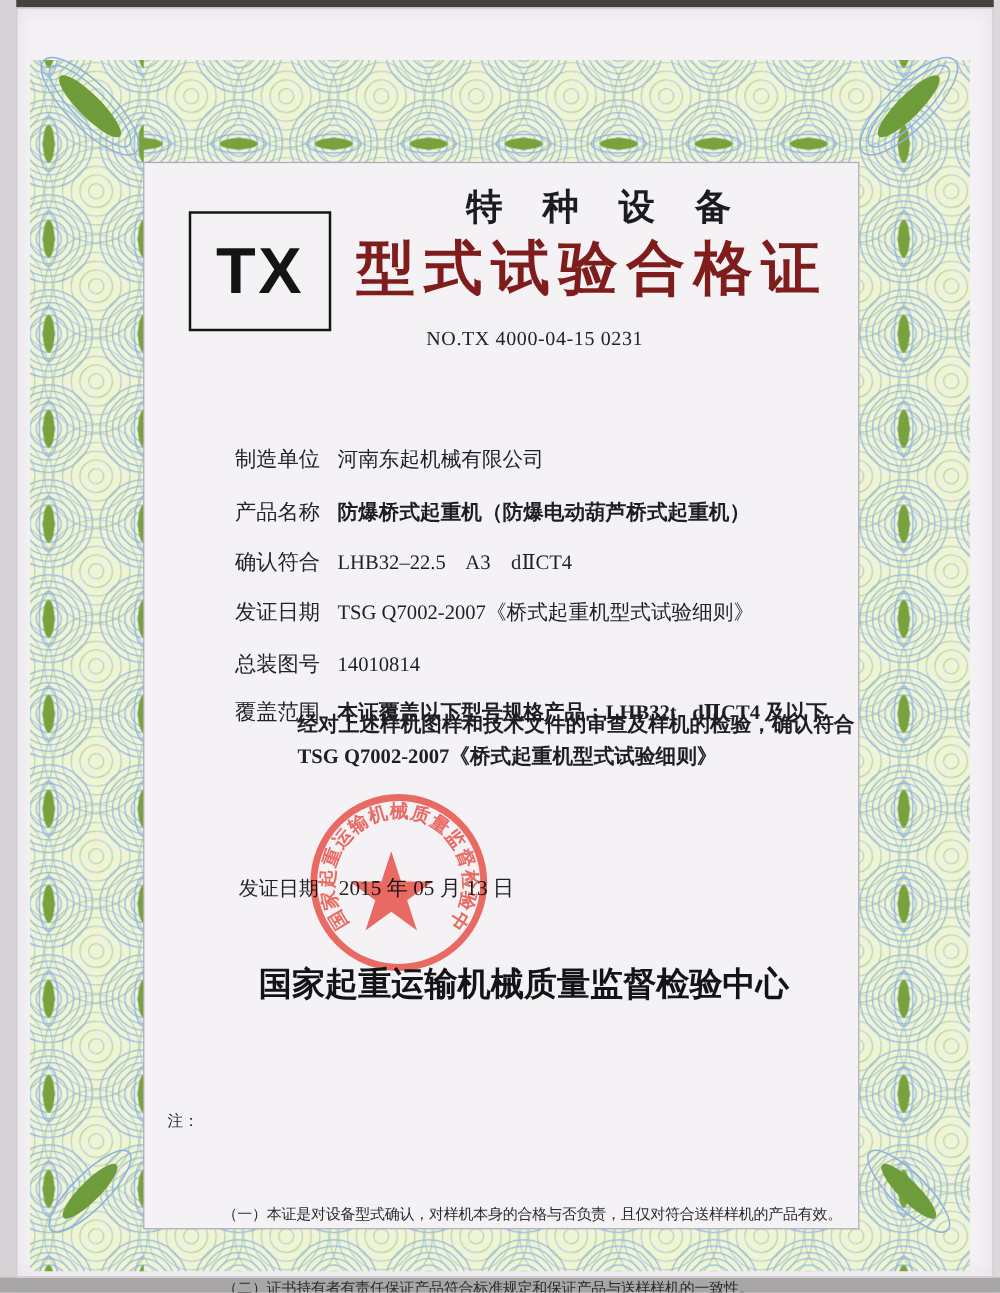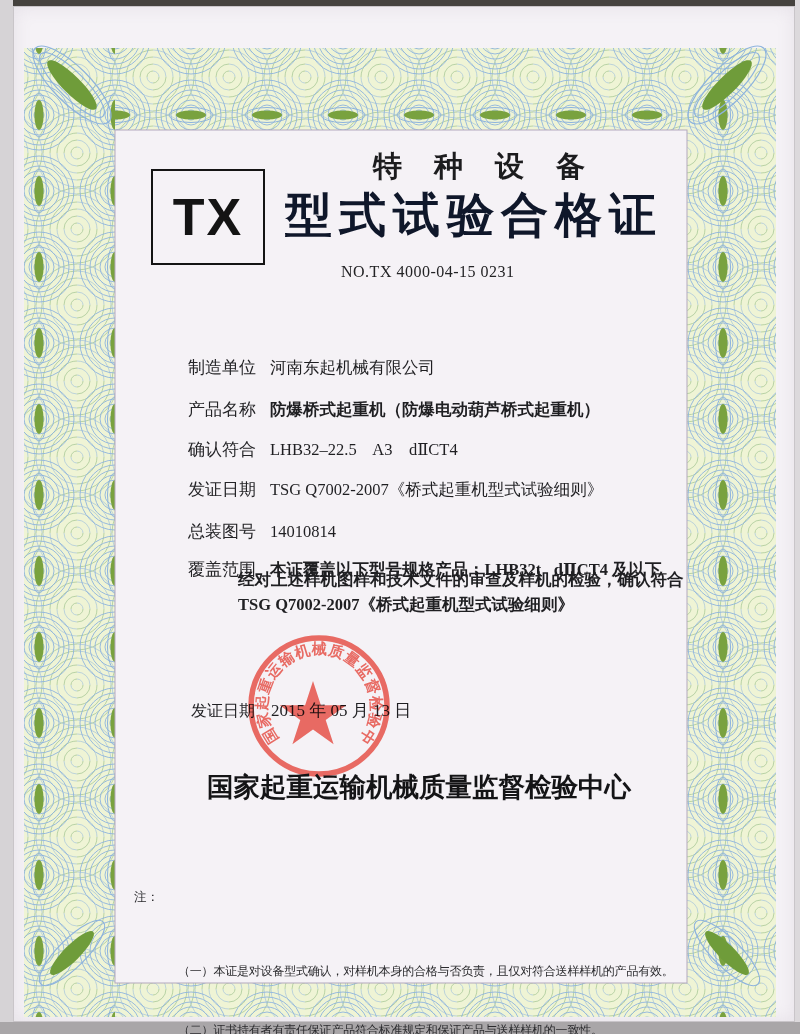--- a/index.html
+++ b/index.html
@@ -31,21 +31,21 @@
   }
   .tx-box span{
     font-family:"Liberation Sans","DejaVu Sans",sans-serif;
     font-size:52px;font-weight:bold;color:#141414;letter-spacing:2px;
   }
   .category{
     left:372px;top:151px;font-size:29px;font-weight:bold;color:#1c1c1e;
     letter-spacing:32px;line-height:1;white-space:nowrap;
   }
   .title{
-    left:284px;top:189px;font-size:47px;font-weight:bold;color:#0f172a;
+    left:284px;top:189px;font-size:47px;font-weight:bold;color:#7f1d1d;
     letter-spacing:7px;line-height:1.1;white-space:nowrap;margin:0;
   }
   .cert-no{left:340px;top:263px;font-size:16px;color:#232325;line-height:1;letter-spacing:.5px;}
 
   .row{left:155px;height:22px;color:#1f1f22;}
   .row .lbl{
     display:inline-block;width:68px;font-size:17px;color:#242427;
     font-family:"Liberation Sans","DejaVu Sans",sans-serif;white-space:nowrap;
   }
   .row .val{margin-left:14px;font-size:16.5px;white-space:pre-wrap;}

